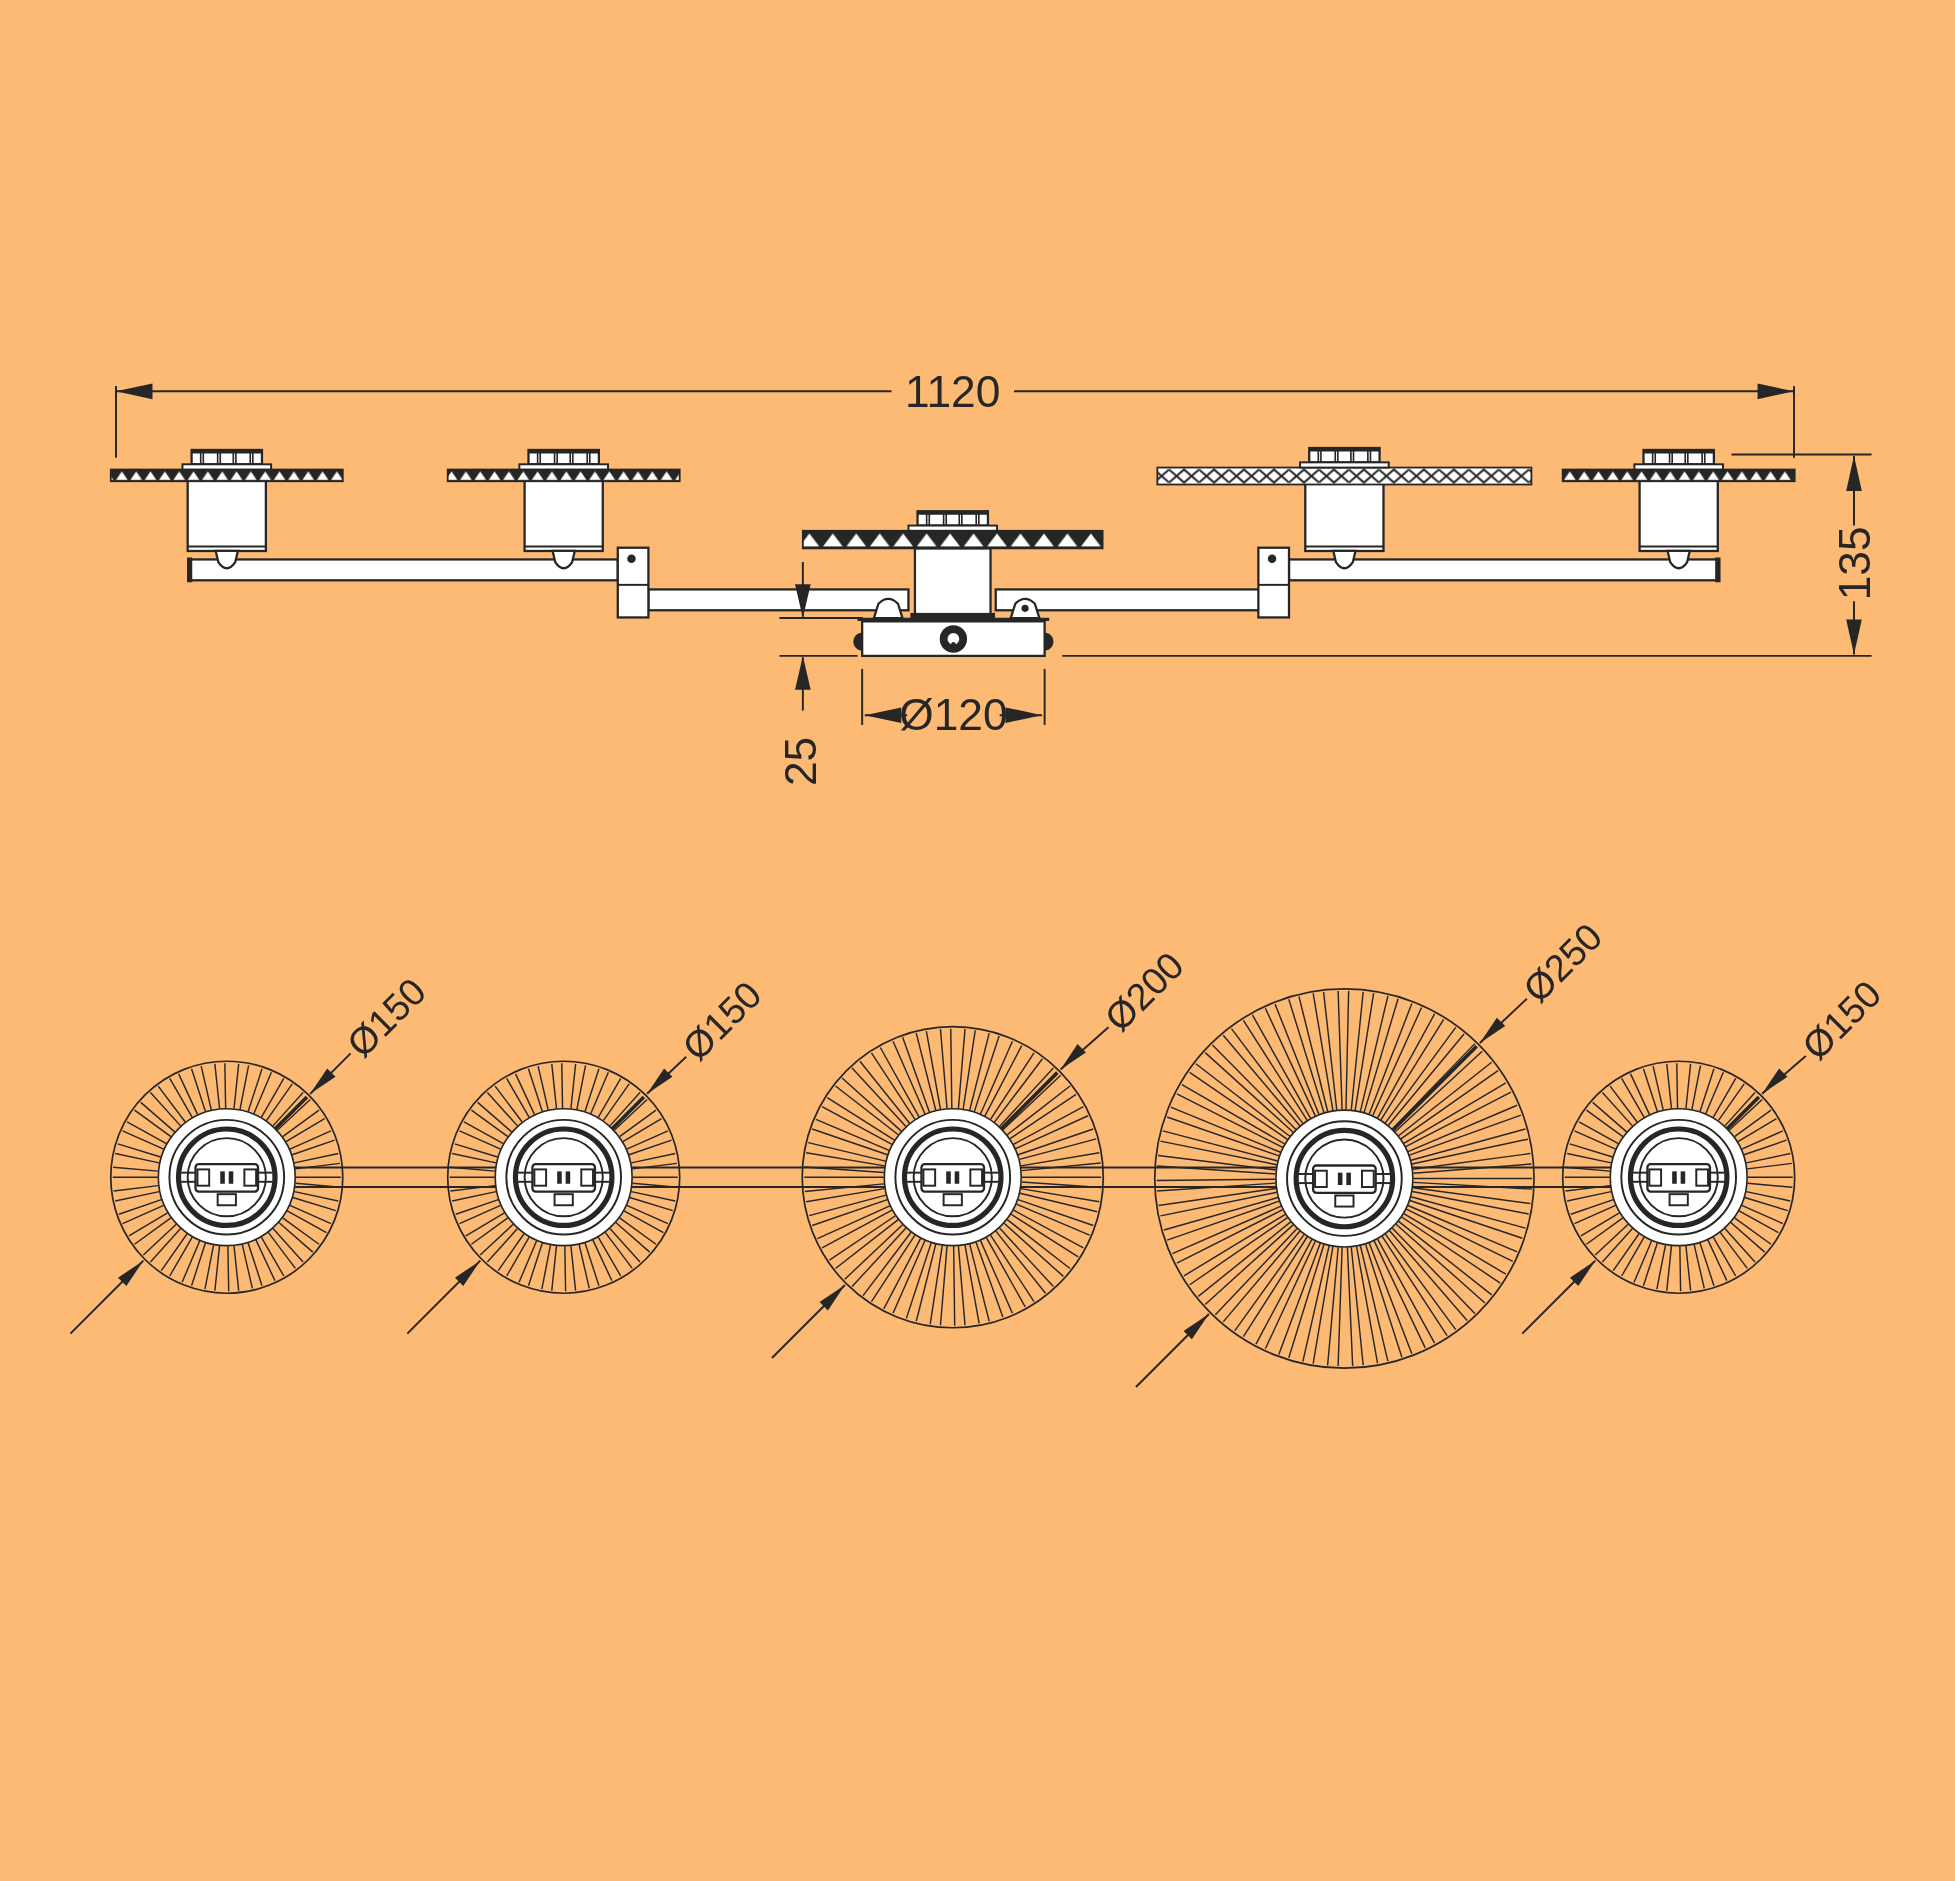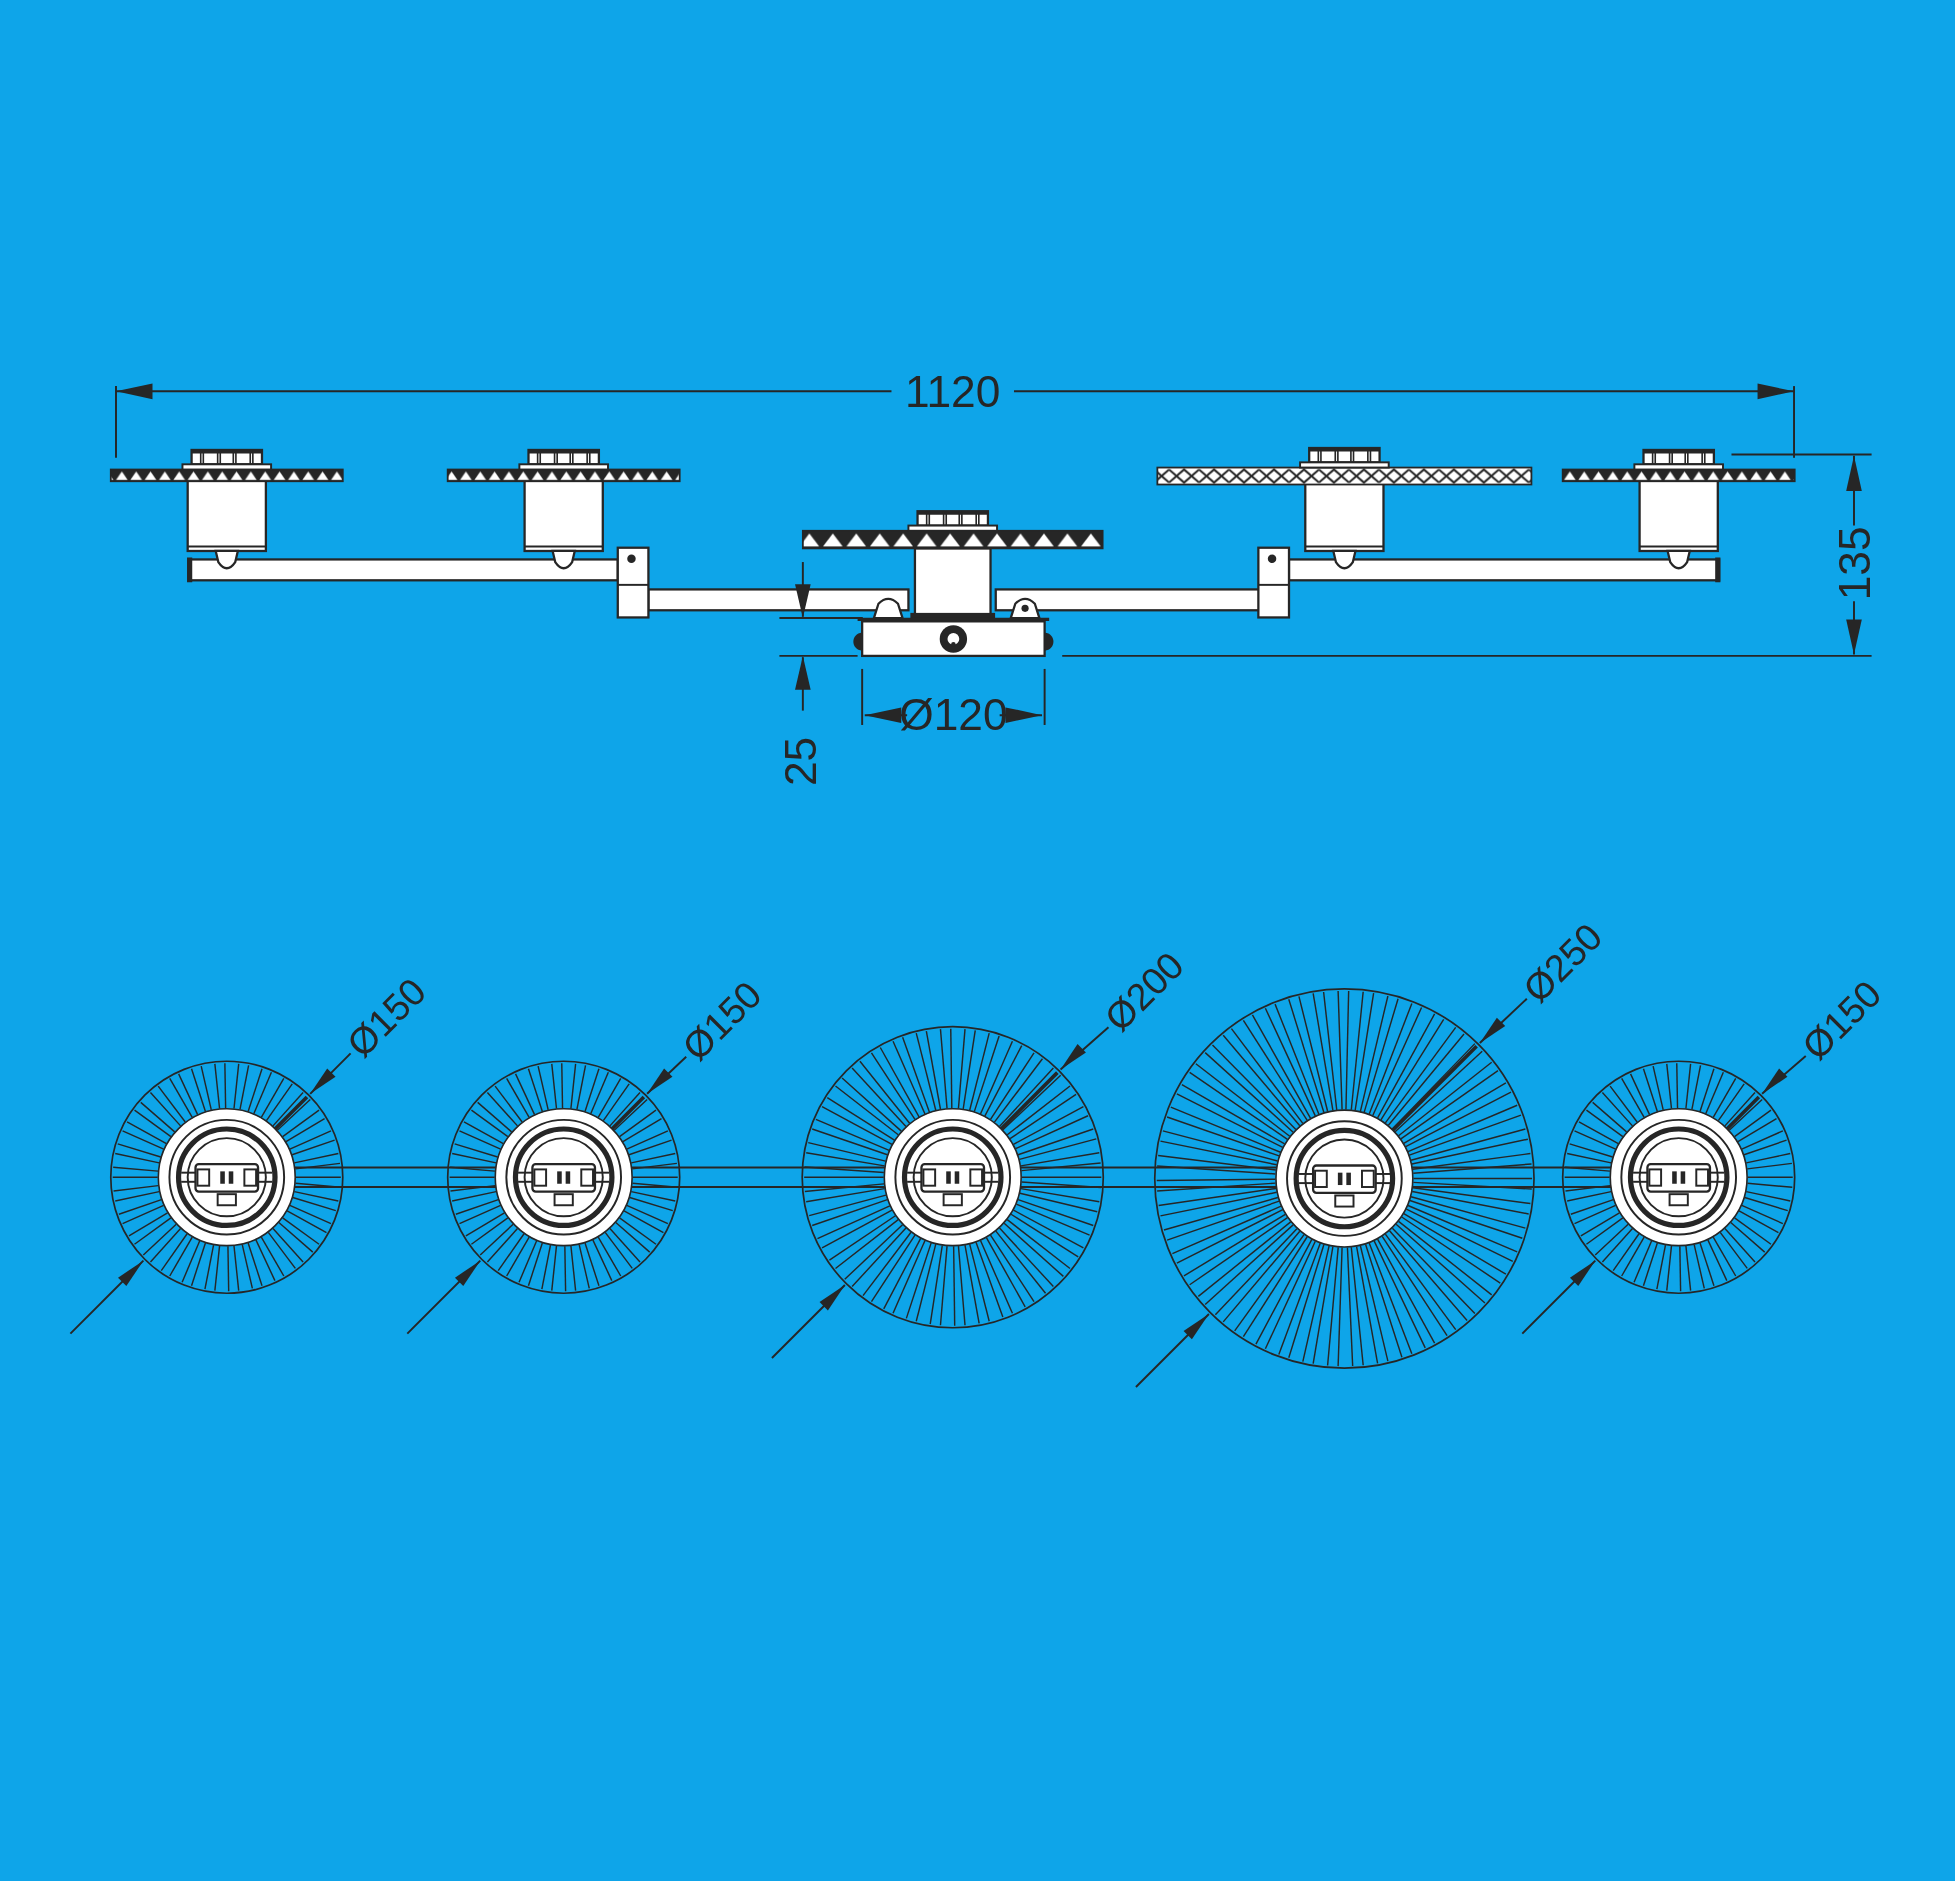--- a/index.html
+++ b/index.html
@@ -1,16 +1,16 @@
 <!DOCTYPE html>
 <html style="font-size:10.4px"><head>
 <meta charset="utf-8">
 <style>
   html,body{margin:0;padding:0;background:#ffffff;}
-  .canvas{position:relative;width:1955px;height:1882px;background:#0ea5e9;overflow:hidden;}
+  .canvas{position:relative;width:1955px;height:1882px;background:#fdba74;overflow:hidden;}
   svg{position:absolute;left:0;top:0;}
   svg text{fill:#262626;font-family:"Liberation Sans",sans-serif;}
   .o{fill:#ffffff;stroke:#262626;stroke-width:3.5;}
   .s{stroke:#262626;stroke-width:3;fill:none;}
   .thin{stroke:#262626;stroke-width:2.5;fill:none;}
   .f{fill:#262626;stroke:none;}
   .dimtext{font-size:68px;}
   .lbltext{font-size:58px;}
 </style>
 </head>

